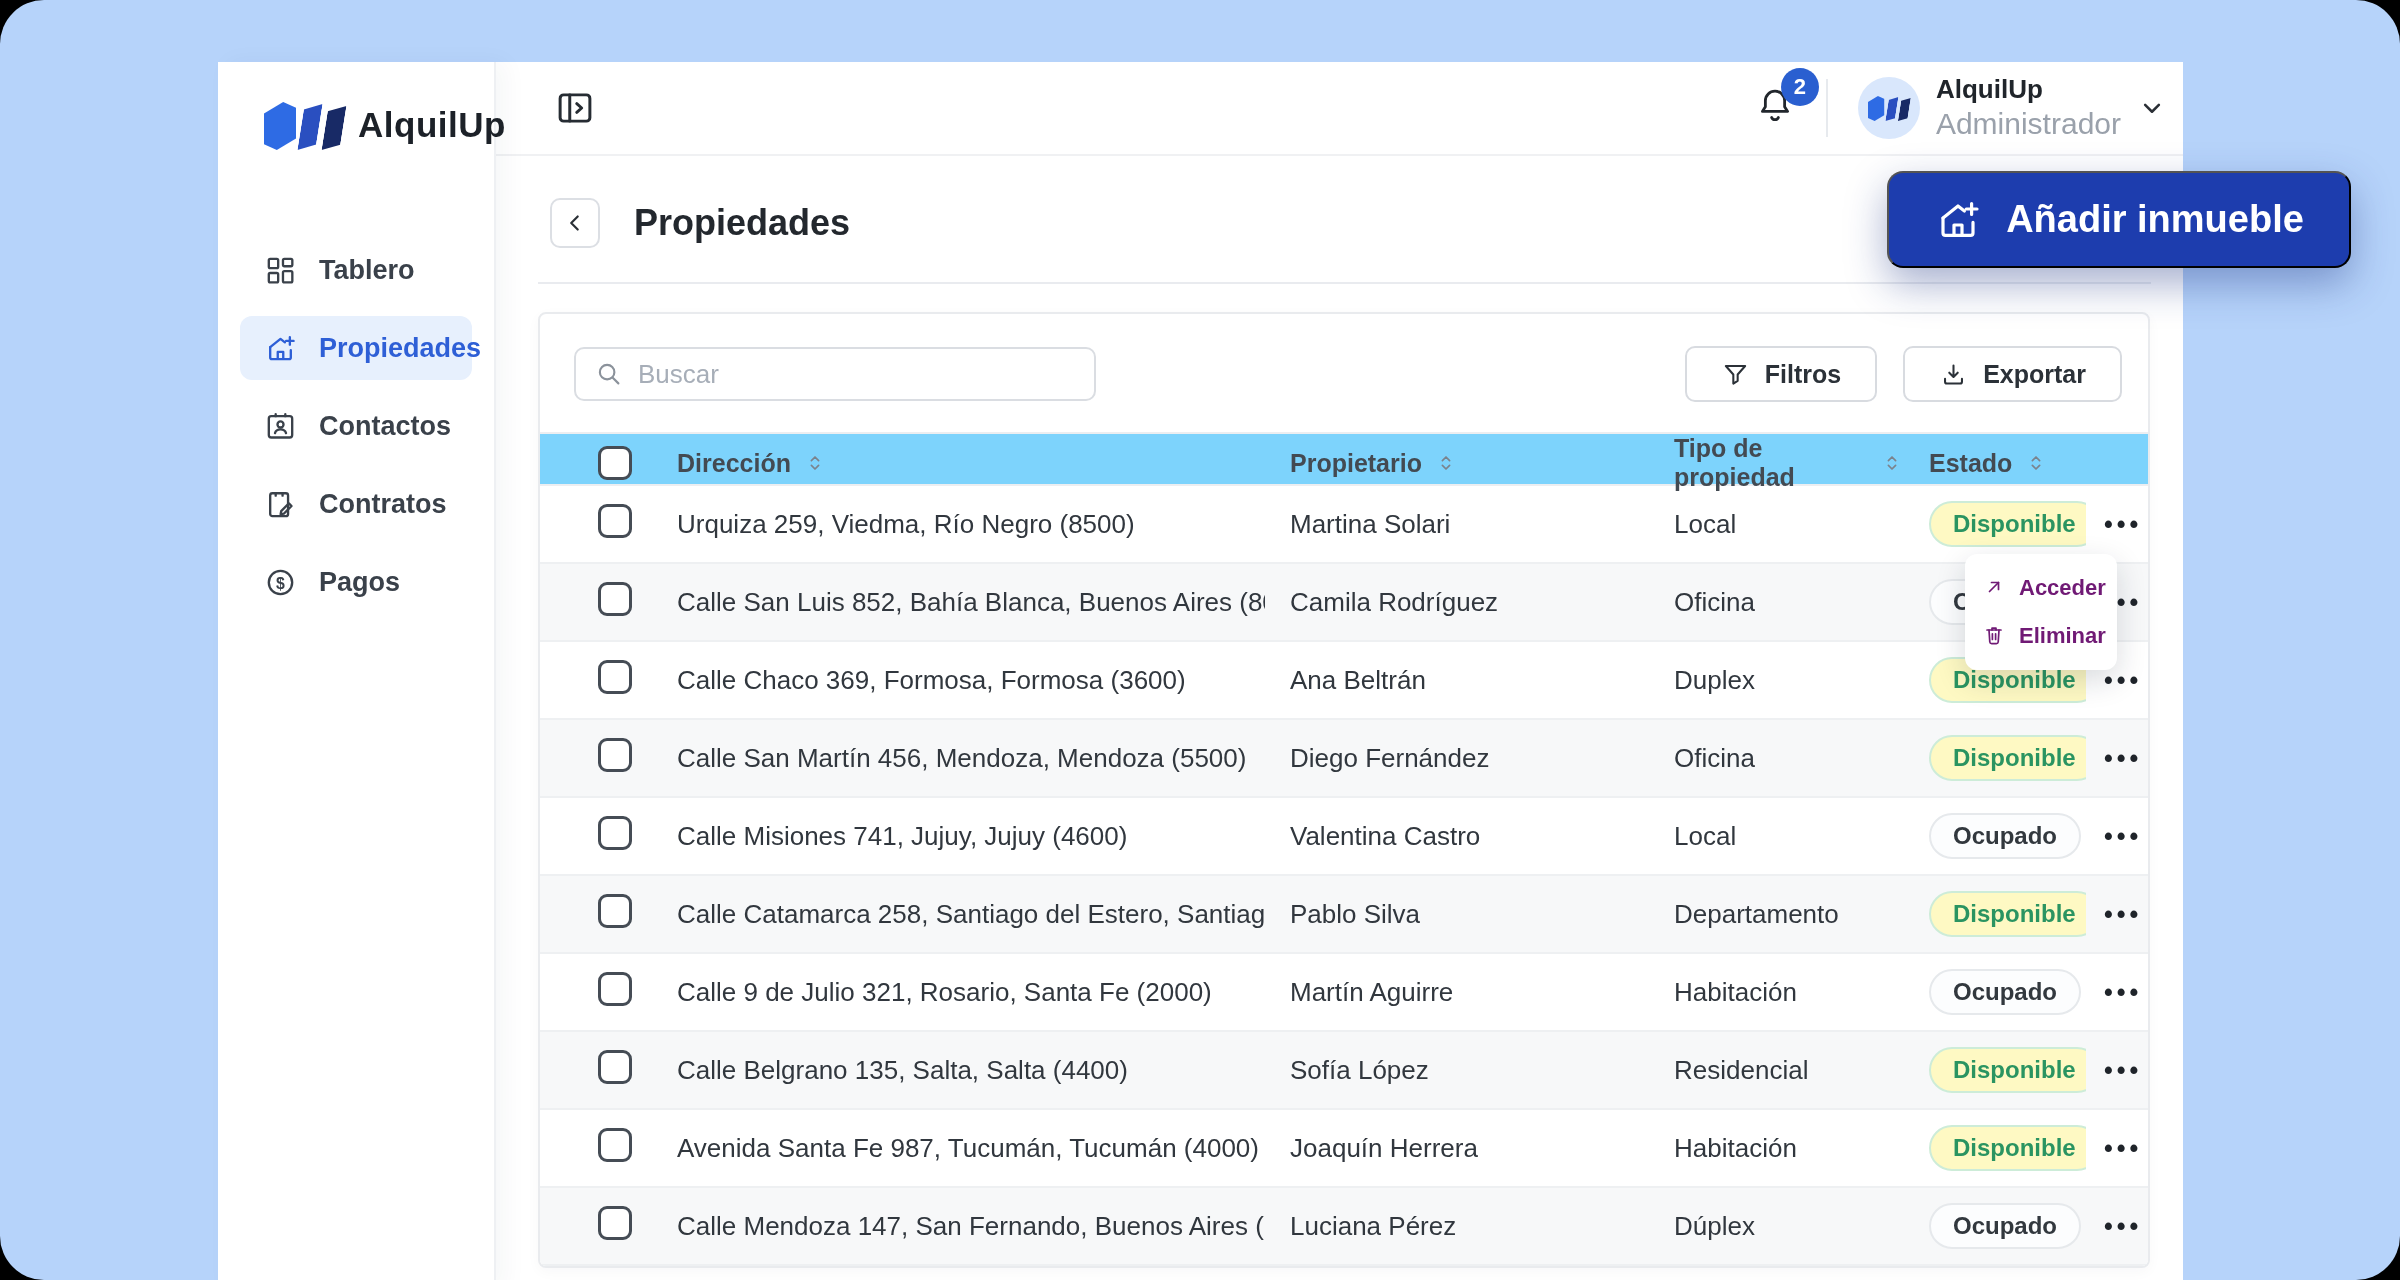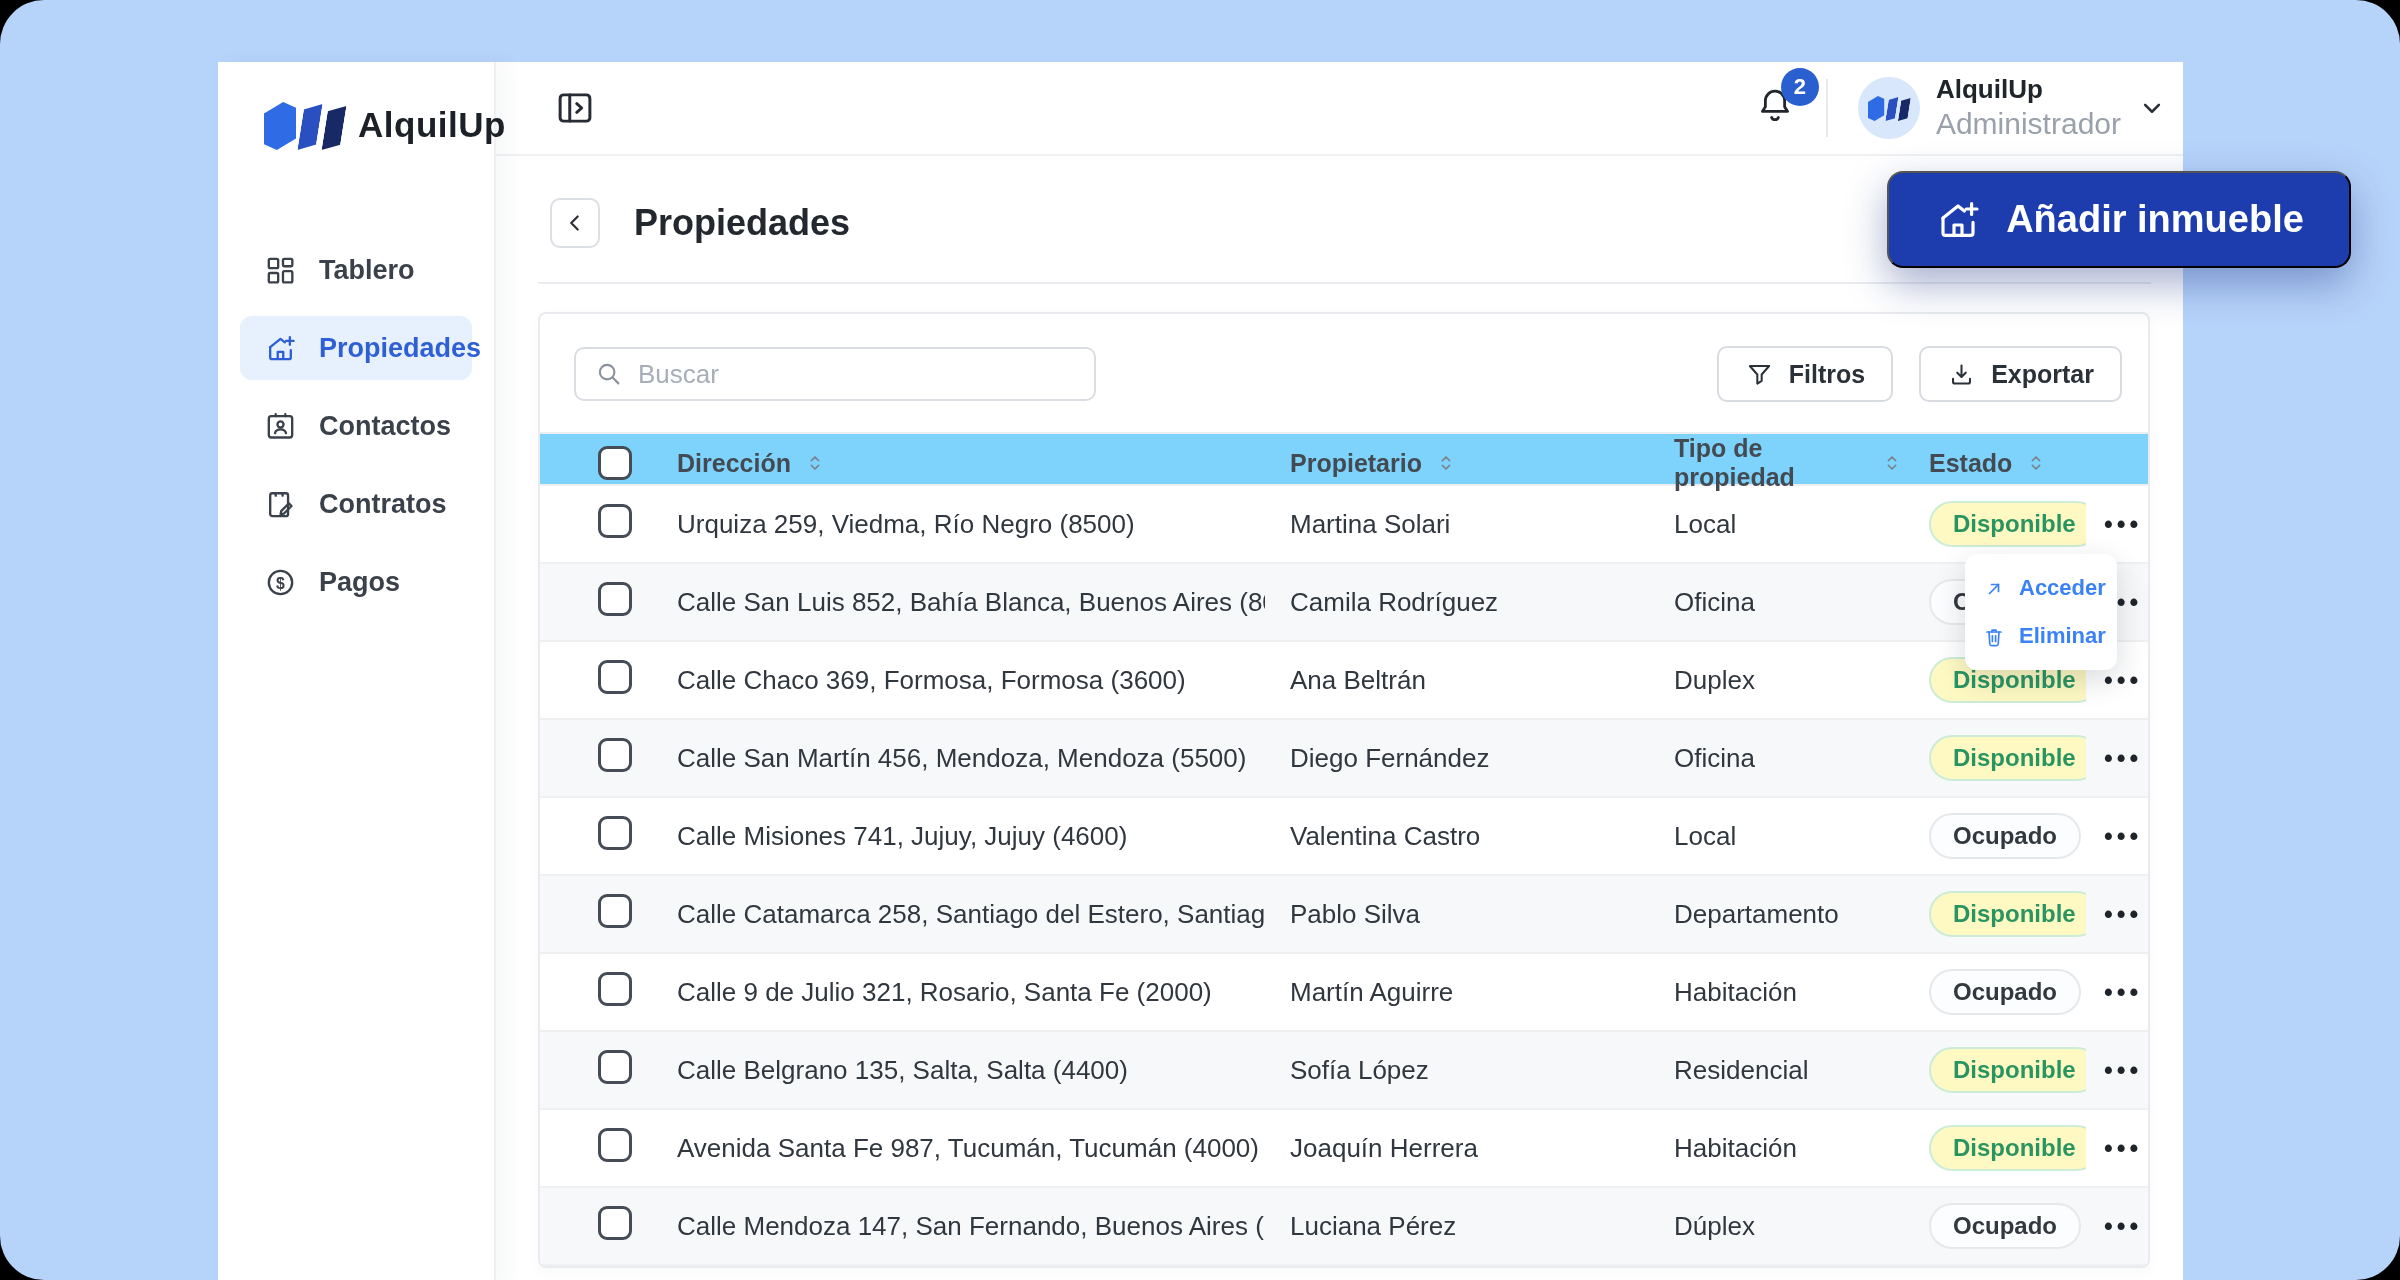--- a/index.html
+++ b/index.html
@@ -65,21 +65,21 @@
           box-shadow:0 4px 14px rgba(25,40,70,.03); }
   .toolbar { position:absolute; top:32px; left:34px; right:26px; display:flex; align-items:center; }
   .search { width:522px; height:54px; border:2px solid #dadde2; border-radius:10px;
             display:flex; align-items:center; gap:14px; padding:0 18px; color:#8b929b; background:#fff; }
   .search svg { width:30px; height:30px; }
   .search input { border:none; outline:none; flex:1; font-size:26px; color:#31373e;
                   font-family:"Liberation Sans", sans-serif; background:transparent; }
   .search input::placeholder { color:#a7aeb8; }
   .toolbar-right { margin-left:auto; display:flex; gap:26px; }
   .btn { height:56px; border:2px solid #d8dbe0; border-radius:10px; background:#fff;
-         display:flex; align-items:center; gap:15px; padding:0 26px;
+         display:flex; align-items:center; gap:15px; padding:0 34px;
          font-size:25px; font-weight:600; color:#2b3138; cursor:pointer; }
   .btn svg { width:29px; height:29px; }
 
   .table { position:absolute; top:118px; left:0; right:0; }
   .thead, .tr { display:grid; grid-template-columns:112px 613px 384px 255px 182px 62px; align-items:center; }
   .thead { height:54px; background:#7dd3fc; border-top:2px solid #eceef1; border-bottom:2px solid #eceef1; }
   .th { display:flex; align-items:center; gap:12px; font-size:25px; font-weight:600; color:#434a52;
         padding-left:25px; cursor:pointer; }
   .sort { color:#7b838d; display:inline-flex; } .sort svg { width:24px; height:24px; }
   .tr { height:78px; border-bottom:2px solid #eef0f2; background:#fff; }
@@ -95,22 +95,22 @@
 
   
   .add-btn { position:absolute; left:1887px; top:171px; width:464px; height:97px; background:#1d3dae;
              border-radius:16px; color:#fff; display:flex; align-items:center; justify-content:center;
              gap:24px; font-size:38px; font-weight:600; z-index:40; cursor:pointer;
              box-shadow:0 16px 40px rgba(23,48,130,.38); }
   .add-btn svg { width:48px; height:48px; }
 
   .context-menu { position:absolute; left:1965px; top:554px; width:152px; background:#fff;
                   border-radius:12px; box-shadow:0 10px 30px rgba(20,30,50,.16); padding:10px 0; z-index:30; }
-  .menu-item { display:flex; align-items:flex-end; gap:13px; padding:11px 17px; font-size:22px;
-               font-weight:600; color:#3b82f6; cursor:pointer; }
+  .menu-item { display:flex; align-items:flex-start; gap:13px; padding:11px 17px; font-size:22px;
+               font-weight:600; color:#701a75; cursor:pointer; }
   .menu-item svg { width:24px; height:24px; }
 </style>
 </head>
 <body>
 
 <div class="frame">
 
   <div class="app">
 
     <aside class="sidebar">

